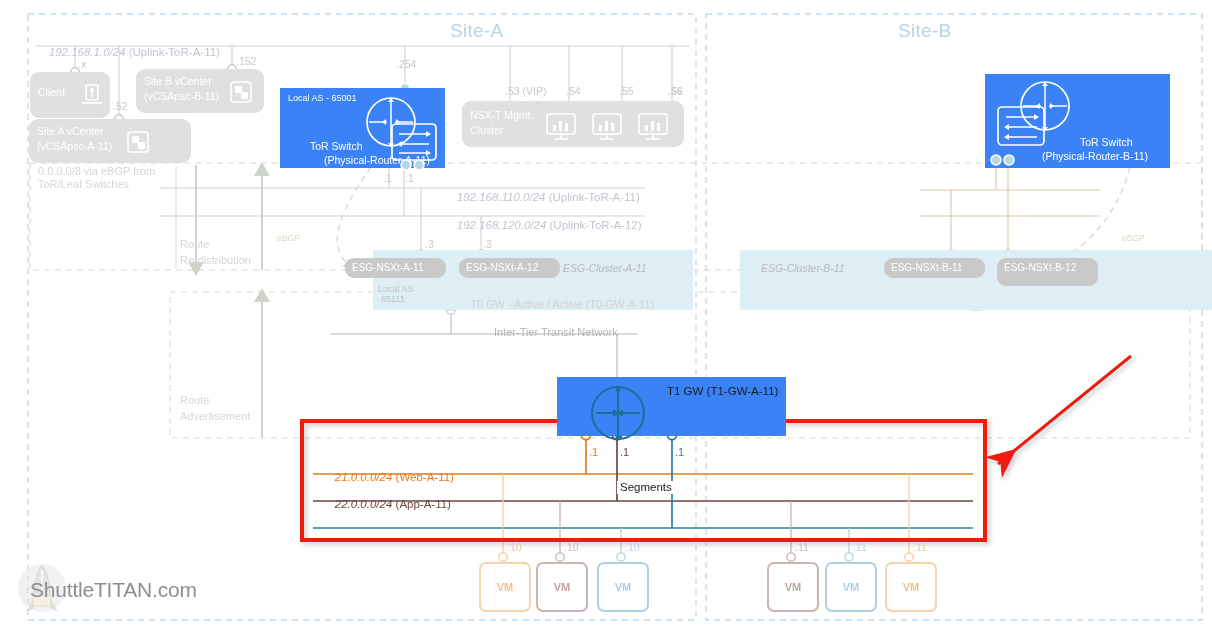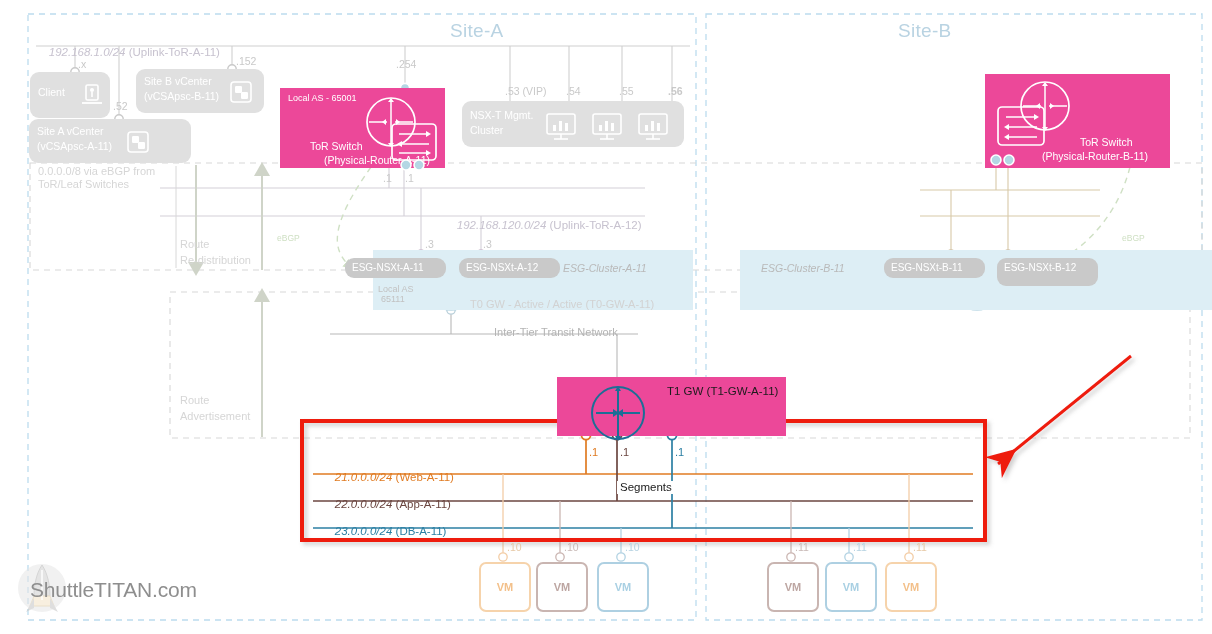--- a/index.html
+++ b/index.html
@@ -23,21 +23,21 @@
   .t-seg-l{font-size:11.5px;color:#2b7fa3;font-style:italic;}
   .t-seg-o .plain,.t-seg-b .plain,.t-seg-l .plain{font-style:normal;}
   .t-t1{font-size:11.5px;color:#1b1b1b;}
   .t-ebgp{font-size:8.5px;color:#cfe0c4;}
   .t-vm-o{font-size:11px;color:#f3c08a;font-weight:bold;}
   .t-vm-b{font-size:11px;color:#bda6a2;font-weight:bold;}
   .t-vm-l{font-size:11px;color:#a9d0e3;font-weight:bold;}
   .t-route{font-size:11px;color:#d6d6d6;}
   .t-logo{font-size:21px;color:#8e8e8e;letter-spacing:-.2px;}
   .box-grey{position:absolute;background:#e0e0e0;border-radius:9px;}
-  .box-blue{position:absolute;background:#ec4899;}
+  .box-blue{position:absolute;background:#3b82f6;}
   .box-esgcl{position:absolute;background:#ddeef5;}
   .pill{position:absolute;background:#c9c9c9;border-radius:9px;}
   .vmbox{position:absolute;border-radius:7px;background:#fff;border:2px solid #ccc;
          display:flex;align-items:center;justify-content:center;}
 </style>
 </head>
 <body>
 
 <div id="stage">
 
@@ -328,20 +328,23 @@
         <path d="M19,44 l-5,3 l5,3 z" fill="#fff"></path>
       <line x1="47" y1="57" x2="16" y2="57" stroke="#fff" stroke-width="1.5"></line>
         <path d="M19,54 l-5,3 l5,3 z" fill="#fff"></path>
     </svg>
     <svg style="position:absolute;left:3px;top:80px;width:30px;height:14px;" viewBox="0 0 30 14">
       <circle cx="8" cy="6" r="5" fill="#b4d7e4" stroke="#fff" stroke-width="1.6"></circle>
       <circle cx="21" cy="6" r="5" fill="#b4d7e4" stroke="#fff" stroke-width="1.6"></circle>
     </svg>
   </div>
 
+  <div class="lbl t-net" style="left:444px;top:178px;">
+    <span>192.168.110.0/24</span><span class="plain"> </span><span class="plain">(Uplink-ToR-A-11)</span>
+  </div>
   <div class="lbl t-net" style="left:444px;top:206px;">
     <span>192.168.120.0/24</span><span class="plain"> </span><span class="plain">(Uplink-ToR-A-12)</span>
   </div>
   <div class="lbl t-ip" style="left:425px;top:238px;">.3</div>
   <div class="lbl t-ip" style="left:483px;top:238px;">.3</div>
 
   <div class="box-esgcl" style="left:373px;top:250px;width:320px;height:60px;"></div>
   <div class="pill" style="left:345px;top:258px;width:101px;height:20px;">
     <div class="lbl t-esg" style="left:7px;top:4px;">ESG-NSXt-A-11</div>
   </div>
@@ -381,23 +384,20 @@
   <div class="lbl" style="left:589px;top:446px;font-size:11px;color:#e07b22;">.1</div>
   <div class="lbl" style="left:620px;top:446px;font-size:11px;color:#6b4640;">.1</div>
   <div class="lbl" style="left:675px;top:446px;font-size:11px;color:#2b7fa3;">.1</div>
 
   <div class="lbl t-seg-o" style="left:322px;top:458px;">
     <span>21.0.0.0/24</span><span class="plain"> </span><span class="plain">(Web-A-11)</span>
   </div>
   <div class="lbl t-seg-b" style="left:322px;top:485px;">
     <span>22.0.0.0/24</span><span class="plain"> </span><span class="plain">(App-A-11)</span>
   </div>
-  <div class="lbl t-seg-l" style="left:322px;top:512px;">
-    <span>23.0.0.0/24</span><span class="plain"> </span><span class="plain">(DB-A-11)</span>
-  </div>
   <div class="lbl" style="left:617px;top:481px;font-size:11.5px;color:#1b1b1b;background:#fff;padding:0 3px;">Segments</div>
 
   <div class="lbl t-ip" style="left:507px;top:541px;color:#e7c9a6;">.10</div>
   <div class="lbl t-ip" style="left:564px;top:541px;color:#c9bab7;">.10</div>
   <div class="lbl t-ip" style="left:625px;top:541px;color:#b6d3e2;">.10</div>
 
   <div class="vmbox" style="left:479px;top:562px;width:48px;height:46px;border-color:#f6d3ab;">
     <span class="t-vm-o">VM</span>
   </div>
   <div class="vmbox" style="left:536px;top:562px;width:48px;height:46px;border-color:#c9b5b1;">

